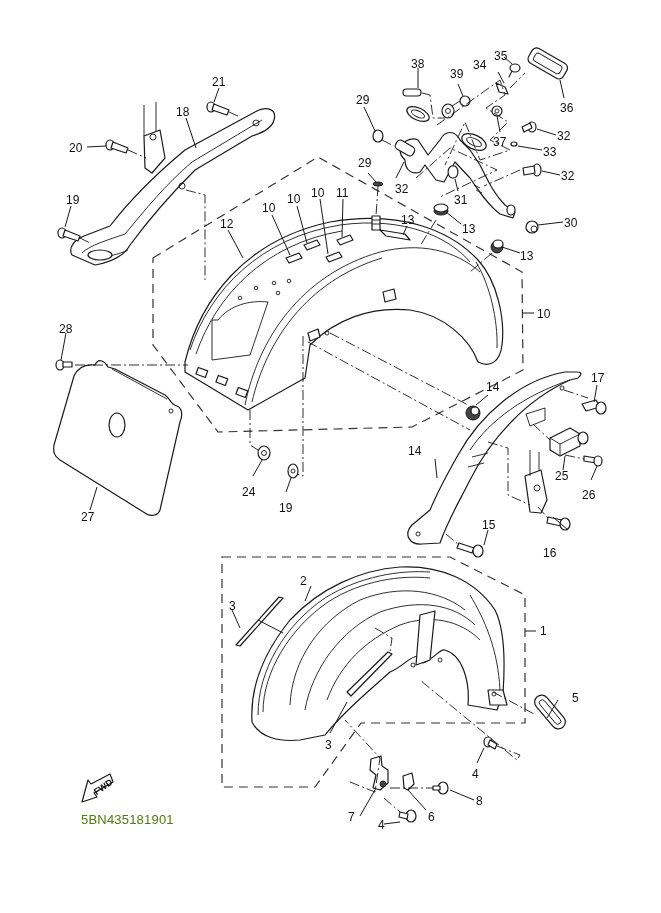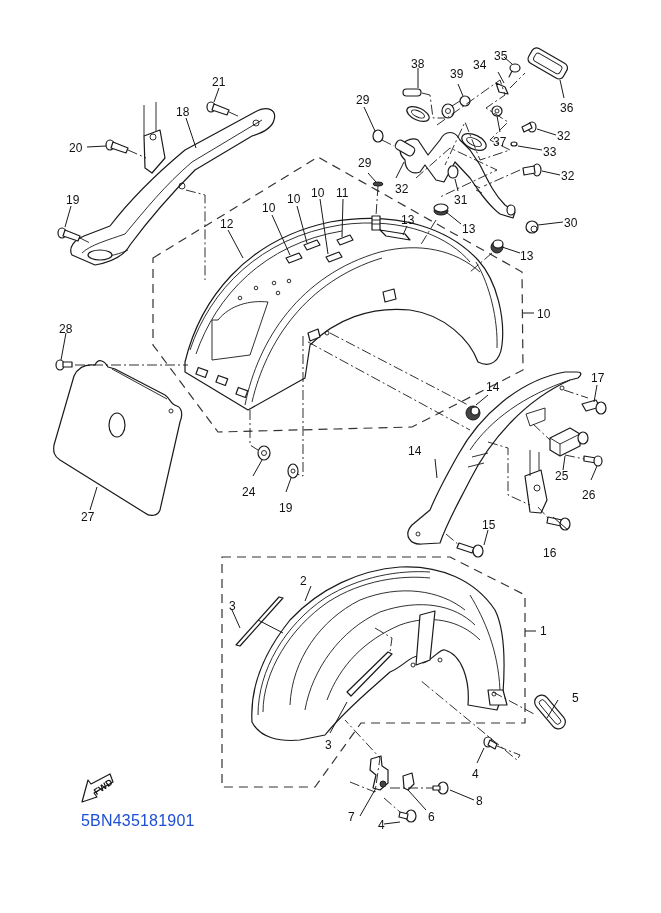--- a/index.html
+++ b/index.html
@@ -7,21 +7,21 @@
          font-family: "Liberation Sans", sans-serif; }
   #diagram { position: absolute; left: 0; top: 0; width: 661px; height: 913px; }
   .ln { fill: none; stroke: #1a1a1a; stroke-width: 1.1; stroke-linejoin: round; stroke-linecap: round; }
   .part { fill: #ffffff; stroke: #1a1a1a; stroke-width: 1.2; stroke-linejoin: round; }
   .thin { fill: none; stroke: #1a1a1a; stroke-width: 0.9; }
   .dash { fill: none; stroke: #333; stroke-width: 1.2; stroke-dasharray: 9 6; }
   .chain { fill: none; stroke: #1a1a1a; stroke-width: 0.9; stroke-dasharray: 10 3 2 3; }
   .leader { fill: none; stroke: #1a1a1a; stroke-width: 1; }
   .callout { font-size: 12px; fill: #111; font-family: "Liberation Sans", sans-serif; }
   .dark { fill: #444; stroke: #1a1a1a; stroke-width: 1; }
-  .code { position: absolute; left: 81px; top: 812px; font-size: 16px; color: #1d4ed8; letter-spacing: 0.2px; }
+  .code { position: absolute; left: 81px; top: 812px; font-size: 13px; color: #4d7c0f; letter-spacing: 0.2px; }
 </style>
 </head>
 <body>
 
 <svg id="diagram" viewBox="0 0 661 913" xmlns="http://www.w3.org/2000/svg">
 
   <path class="dash" d="M153,258 L318,157 L522,272 L523,370 L412,427 L218,432 L153,345 Z"></path>
   <line class="leader" x1="523" y1="313" x2="534" y2="313"></line>
 
   <g>

